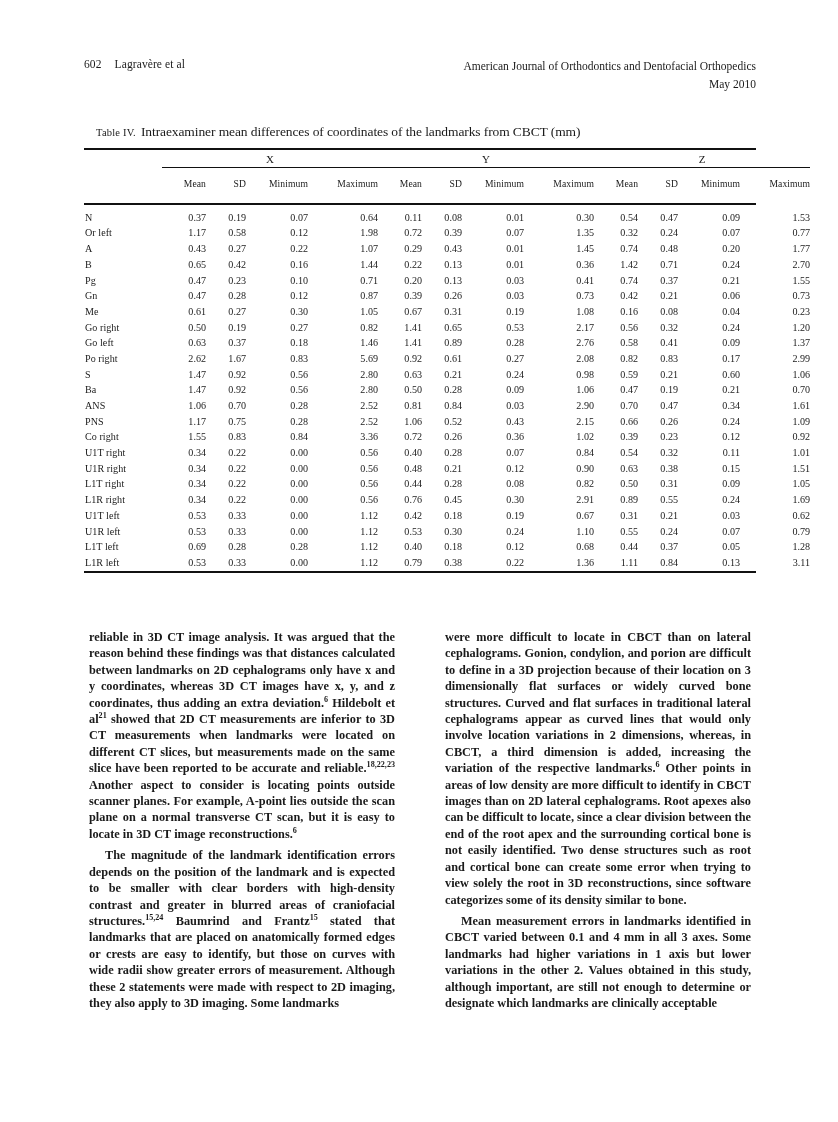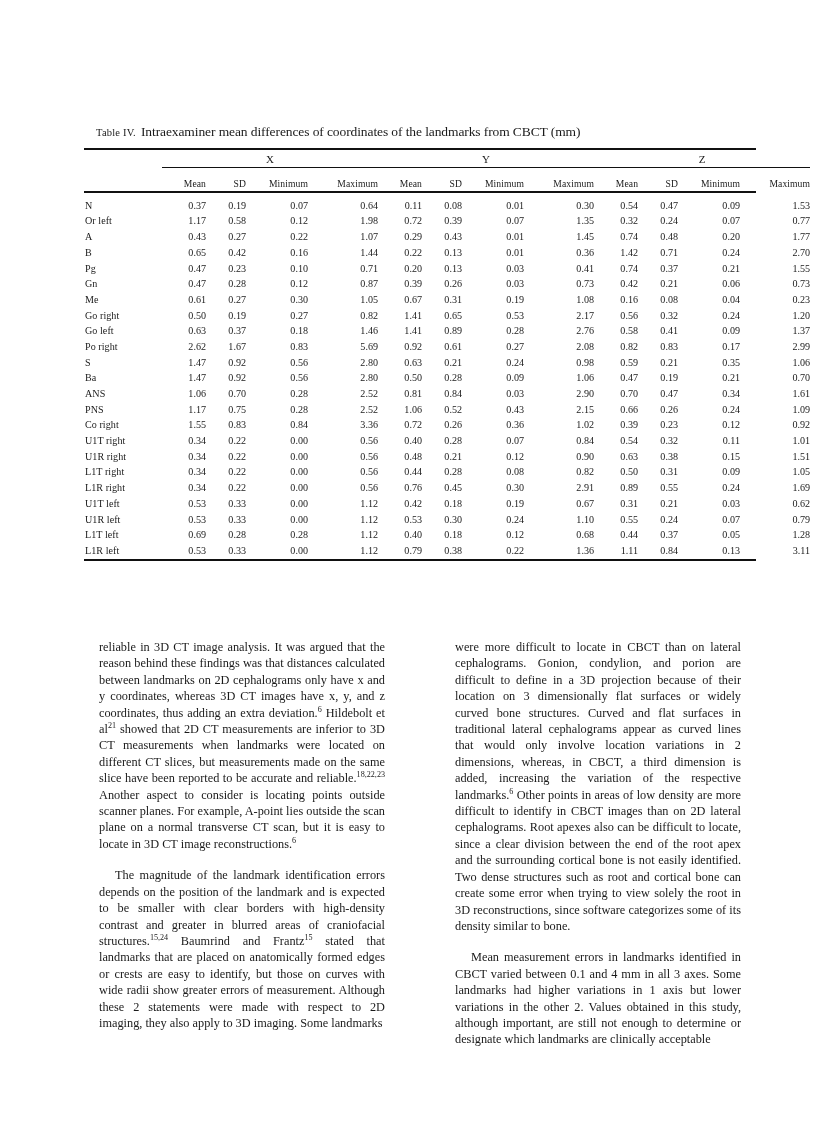--- a/index.html
+++ b/index.html
@@ -103,21 +103,21 @@
   tr.group-row td.grp {
     border-bottom: 1.3px solid #111;
     padding-bottom: 2px;
   }
   tr.group-row td.gap { border-bottom: none; }
 
   tr.head-row td {
     font-size: 9.6px;
     height: 18px;
     padding-top: 3px;
-    padding-bottom: 2px;
+    padding-bottom: 14px;
     text-align: right;
     letter-spacing: 0.1px;
   }
   tr.head-row td.lbl { text-align: left; }
   .topline {
     position: absolute;
     left: 84px;
     width: 672px;
     height: 2.2px;
     background: #111;
@@ -158,36 +158,46 @@
   }
   .col {
     width: 316px;
     font-size: 12.3px;
     line-height: 1.335;
     text-align: justify;
     text-justify: inter-word;
     hyphens: manual;
   }
   .col p {
-    margin: 15px;
+    margin: 5px;
+    font-weight: bold;
   }
   .col p.indent {
     text-indent: 16px;
   }
   sup {
     font-size: 0.66em;
     vertical-align: super;
     line-height: 0;
   }
 </style>
 </head>
 <body>
 
 <div class="page">
 
+  <div class="runhead">
+    <div class="runhead-left">
+      <span class="pageno">602</span><span>Lagravère et al</span>
+    </div>
+    <div class="runhead-right">
+      <div>American Journal of Orthodontics and Dentofacial Orthopedics</div>
+      <div>May 2010</div>
+    </div>
+  </div>
 
   <div class="table-caption">
     <span class="tbl-label">Table IV.</span><span class="tbl-title">Intraexaminer mean differences of coordinates of the landmarks from CBCT (mm)</span>
   </div>
 
   <div class="table-wrap" style="position: absolute;">
       <div class="topline" style="position: absolute; left: 0px; top: 0px;"></div>
     <table class="data">
       <colgroup>
         <col class="c-label">
@@ -386,21 +396,21 @@
             <td>1.47</td>
             <td>0.92</td>
             <td>0.56</td>
             <td>2.80</td>
             <td>0.63</td>
             <td>0.21</td>
             <td>0.24</td>
             <td>0.98</td>
             <td>0.59</td>
             <td>0.21</td>
-            <td>0.35</td>
+            <td>0.60</td>
             <td>1.06</td>
           </tr>
           <tr class="data-row">
             <td class="lbl">Ba</td>
             <td>1.47</td>
             <td>0.92</td>
             <td>0.56</td>
             <td>2.80</td>
             <td>0.50</td>
             <td>0.28</td>

